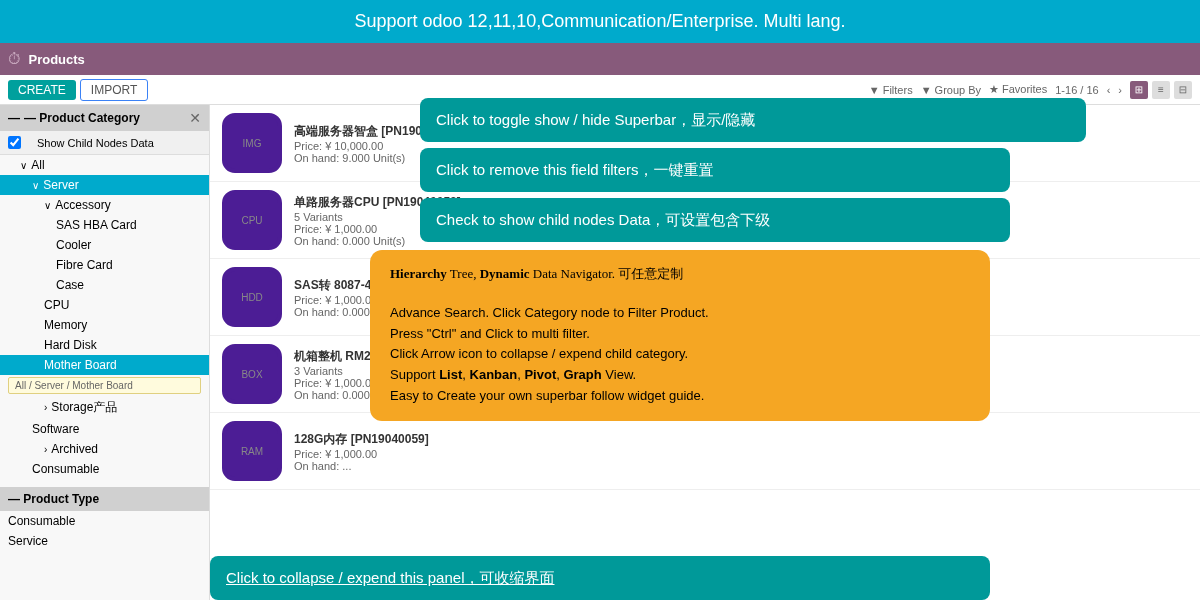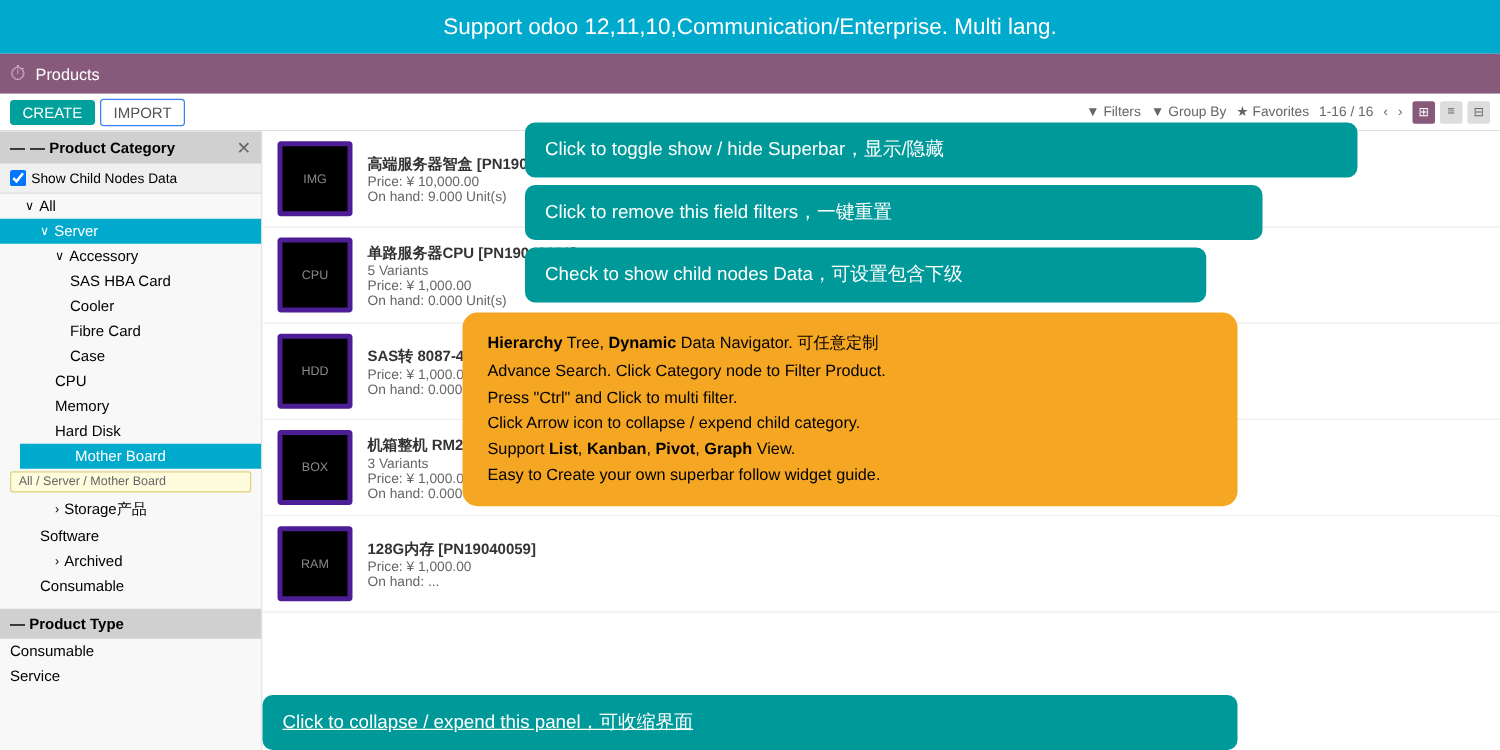--- a/index.html
+++ b/index.html
@@ -19,21 +19,21 @@
     
     #nav-bar {
       background: #875a7b;
       height: 32px;
       display: flex;
       align-items: center;
       padding: 0 8px;
       gap: 8px;
     }
     .nav-icon { color: #d5b8cc; font-size: 16px; }
-    .nav-title { color: #fff; font-size: 13px; font-weight: normal; }
+    .nav-title { color: #fff; font-size: 13px; font-weight: bold; }
 
     
     #action-bar {
       background: #fff;
       border-bottom: 1px solid #ddd;
       height: 30px;
       display: flex;
       align-items: center;
       padding: 0 8px;
       gap: 4px;
@@ -91,34 +91,34 @@
       align-items: center;
       justify-content: space-between;
       cursor: pointer;
     }
     .sidebar-close { background: none; border: none; cursor: pointer; color: #666; font-size: 14px; }
 
     .show-child-nodes {
       padding: 5px 8px;
       display: flex;
       align-items: center;
-      gap: 4px;
+      gap: 16px;
       background: #f0f0f0;
       border-bottom: 1px solid #ddd;
     }
     .show-child-nodes input { cursor: pointer; }
     .show-child-nodes label { font-size: 11px; cursor: pointer; }
 
     .tree-item {
       padding: 3px 8px;
       cursor: pointer;
       display: flex;
       align-items: center;
     }
-    .tree-item.selected { background: #00aacc; color: #fff; margin-left: 16px; }
+    .tree-item.selected { background: #00aacc; color: #fff; }
     .tree-item.active-item { background: #00aacc; color: #fff; }
 
     .indent-1 { padding-left: 20px; }
     .indent-2 { padding-left: 32px; }
     .indent-3 { padding-left: 44px; }
     .indent-4 { padding-left: 56px; align-items: flex-end; }
 
     .tree-arrow { margin-right: 4px; font-size: 10px; }
 
     .breadcrumb-path {
@@ -146,29 +146,29 @@
     .product-row {
       display: flex;
       align-items: center;
       border-bottom: 1px solid #eee;
       padding: 8px 12px;
       gap: 12px;
     }
     .product-thumb {
       width: 60px;
       height: 60px;
-      background: #000000;
+      background: #4c1d95;
       border: 4px solid #4c1d95;
       display: flex;
       align-items: center;
       justify-content: center;
       font-size: 10px;
       color: #888;
       flex-shrink: 0;
-      border-radius: 3px;
+      border-radius: 13px;
     }
     .product-info { flex: 1; }
     .product-name { font-weight: bold; font-size: 12px; color: #333; }
     .product-variants { font-size: 11px; color: #666; }
     .product-price { font-size: 11px; color: #666; }
     .product-stock { font-size: 11px; color: #666; }
 
     
     .tooltip-box {
       position: absolute;
@@ -359,26 +359,26 @@
 </div>
 
 <div class="tooltip-box tooltip-teal" style="top: 98px; left: 420px; width: 666px; font-size: 15px;">
   <span>Click to toggle show / hide Superbar，显示/隐藏</span>
 </div>
 
 <div class="tooltip-box tooltip-teal" style="top: 148px; left: 420px; width: 590px; font-size: 15px;">
   <span>Click to remove this field filters，一键重置</span>
 </div>
 
-<div class="tooltip-box tooltip-teal" style="top: 198px; left: 420px; width: 545px; font-size: 15px;">
+<div class="tooltip-box tooltip-teal" style="top: 198px; left: 420px; width: 590px; font-size: 15px;">
   <span>Check to show child nodes Data，可设置包含下级</span>
 </div>
 
 <div class="tooltip-box tooltip-orange" style="top: 250px; left: 370px; width: 620px; font-size: 13px;">
-  <div style="margin-bottom:2px;">
+  <div style="margin-bottom:18px;font-family:Liberation Serif, serif;">
     <strong>Hierarchy</strong> Tree, <strong>Dynamic</strong> Data Navigator. 可任意定制
   </div>
   <div>Advance Search. Click Category node to Filter Product.</div>
   <div>Press "Ctrl" and Click to multi filter.</div>
   <div>Click Arrow icon to collapse / expend child category.</div>
   <div>Support <strong>List</strong>, <strong>Kanban</strong>, <strong>Pivot</strong>, <strong>Graph</strong> View.</div>
   <div>Easy to Create your own superbar follow widget guide.</div>
 </div>
 
 <div class="tooltip-box tooltip-bottom" style="bottom: 0px; left: 210px; width: 780px; font-size: 15px; padding: 10px 16px;">

